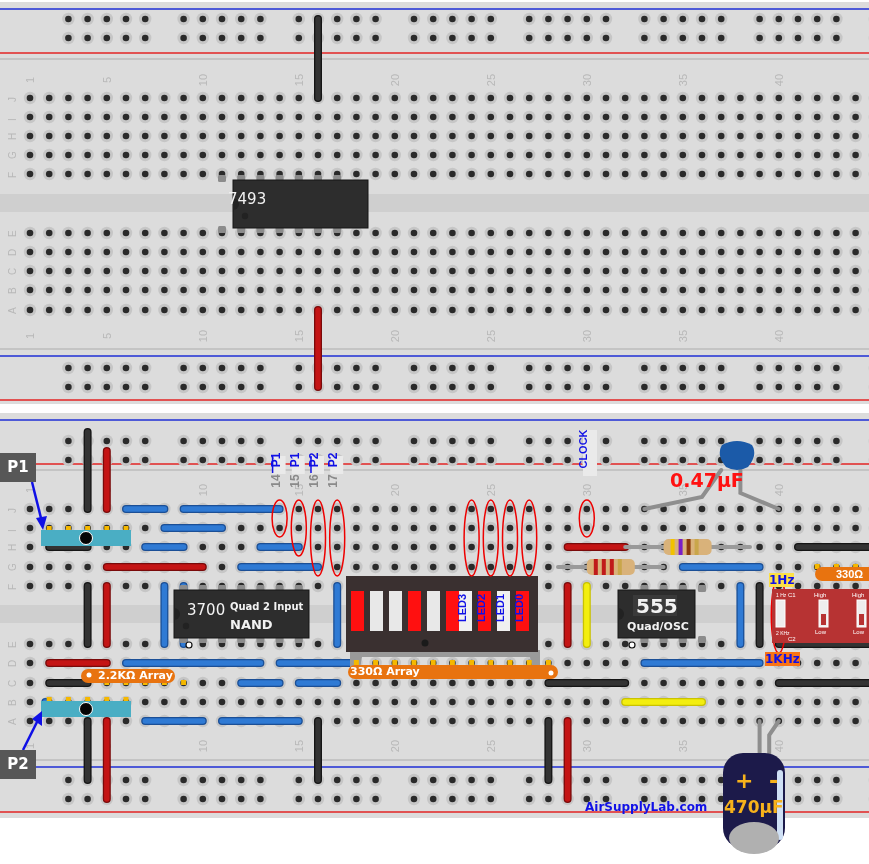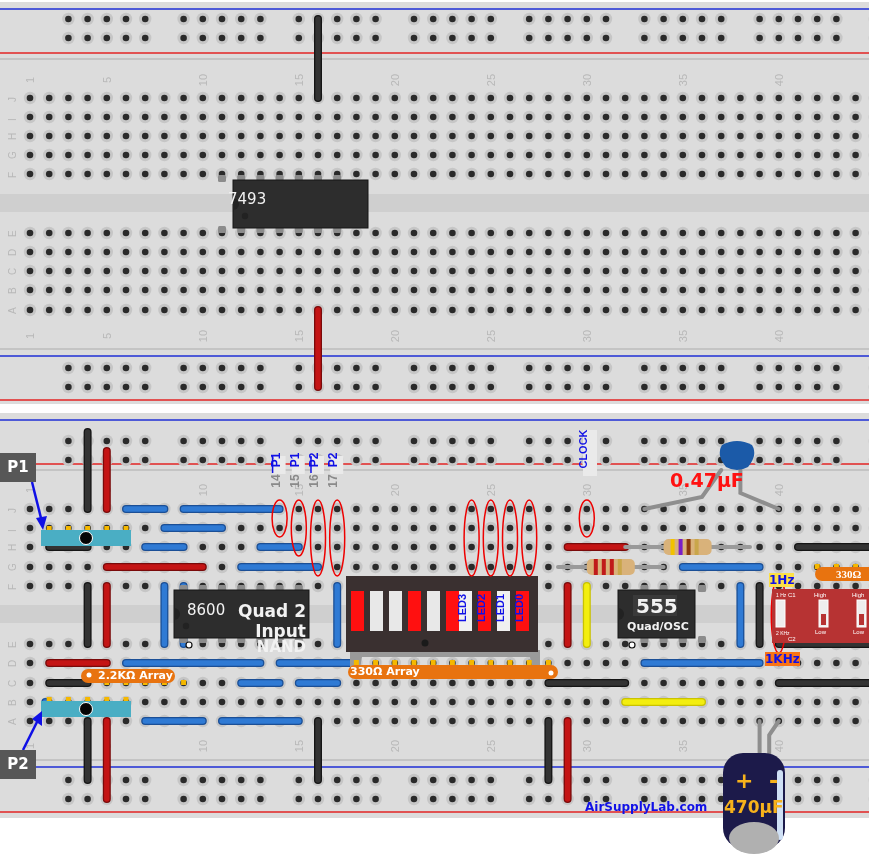--- a/index.html
+++ b/index.html
@@ -2746,30 +2746,30 @@
         <polyline points="778.8,721 769.1999999999999,735 769.1999999999999,760" fill="none" stroke="#8e8e8e" stroke-width="4" stroke-linecap="round"></polyline>
         <rect x="723" y="753" width="62" height="95" rx="20" fill="#1c1a4a"></rect>
         <rect x="777" y="770" width="6" height="70" rx="3" fill="#cfe0f5"></rect>
         <ellipse cx="754" cy="838" rx="25" ry="16" fill="#b0b0b0"></ellipse>
       </g>
     </svg>
 
   
   <div style="position:absolute;left:228px;top:190px;color:#f2f2f2;font-size:15px;font-family:'DejaVu Sans',sans-serif;">7493</div>
 
-  <div style="position:absolute;left:187px;top:601px;color:#f2f2f2;font-size:15px;font-family:'DejaVu Sans',sans-serif;">8600</div>
-  <div style="position:absolute;left:230px;top:601px;width:76px;text-align:right;color:#f2f2f2;font-size:17px;font-weight:bold;font-family:'DejaVu Sans',sans-serif;">Quad 2 Input</div>
-  <div style="position:absolute;left:230px;top:638px;width:76px;text-align:right;color:#f2f2f2;font-size:15px;font-weight:bold;font-family:'DejaVu Sans',sans-serif;">NAND</div>
+  <div style="position:absolute;left:187px;top:601px;color:#f2f2f2;font-size:15px;font-family:'DejaVu Sans',sans-serif;">3700</div>
+  <div style="position:absolute;left:230px;top:601px;width:76px;text-align:left;color:#f2f2f2;font-size:10px;font-weight:bold;font-family:'DejaVu Sans',sans-serif;">Quad 2 Input</div>
+  <div style="position:absolute;left:230px;top:617px;width:76px;text-align:left;color:#f2f2f2;font-size:13px;font-weight:bold;font-family:'DejaVu Sans',sans-serif;">NAND</div>
 
   <div style="position:absolute;left:636px;top:594px;color:#f2f2f2;font-size:20px;font-weight:bold;font-family:'DejaVu Sans',sans-serif;">555</div>
   <div style="position:absolute;left:620px;top:620px;width:76px;text-align:center;color:#f2f2f2;font-size:11px;font-weight:bold;font-family:'DejaVu Sans',sans-serif;">Quad/OSC</div>
 
   <div style="position:absolute;left:350px;top:665px;width:204px;text-align:left;color:#fff;font-size:11px;font-weight:bold;font-family:'DejaVu Sans',sans-serif;">330Ω Array</div>
   <div style="position:absolute;left:98px;top:669px;color:#fff;font-size:11px;font-weight:bold;font-family:'DejaVu Sans',sans-serif;">2.2KΩ Array</div>
-  <div style="position:absolute;left:836px;top:568px;color:#fff;font-size:11px;font-weight:bold;font-family:Liberation Serif, serif;">330Ω</div>
+  <div style="position:absolute;left:836px;top:568px;color:#fff;font-size:11px;font-weight:bold;font-family:Liberation Sans, sans-serif;">330Ω</div>
 
   <div style="position:absolute;left:0;top:453px;width:36px;height:29px;line-height:29px;text-align:center;background:#575757;color:#fff;font-size:15px;font-weight:bold;font-family:'DejaVu Sans',sans-serif;">P1</div>
   <div style="position:absolute;left:0;top:750px;width:36px;height:29px;line-height:29px;text-align:center;background:#575757;color:#fff;font-size:15px;font-weight:bold;font-family:'DejaVu Sans',sans-serif;">P2</div>
 
   <div style="position:absolute;left:670px;top:469px;color:#ff1111;font-size:19px;font-weight:bold;font-family:'DejaVu Sans',sans-serif;">0.47µF</div>
 
   <div style="position:absolute;left:735px;top:768px;color:#f7b21b;font-size:22px;font-weight:bold;font-family:'DejaVu Sans',sans-serif;letter-spacing:4px;">+ -</div>
   <div style="position:absolute;left:724px;top:797px;color:#f7b21b;font-size:17px;font-weight:bold;font-family:'DejaVu Sans',sans-serif;">470µF</div>
 
   <div style="position:absolute;left:769px;top:573px;color:#1010e6;font-size:12px;font-weight:bold;font-family:'DejaVu Sans',sans-serif;background:#fde047;">1Hz</div>

